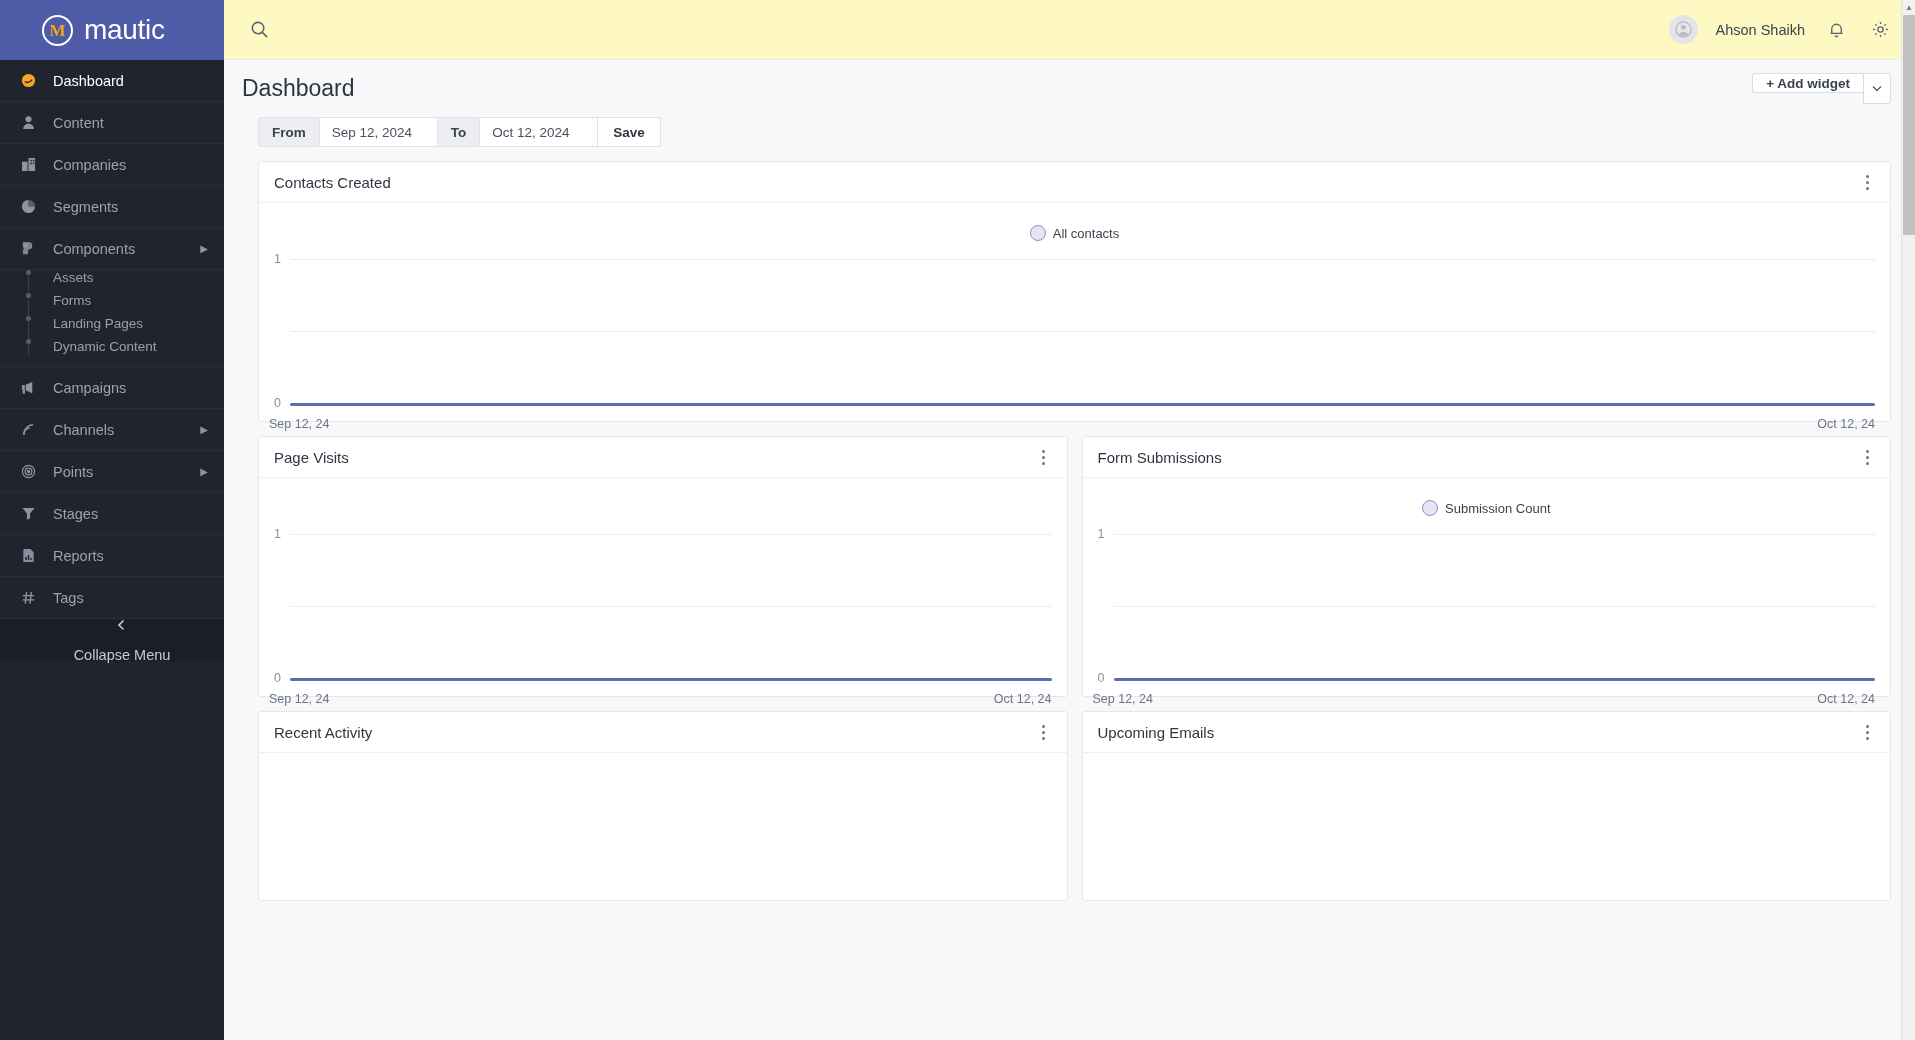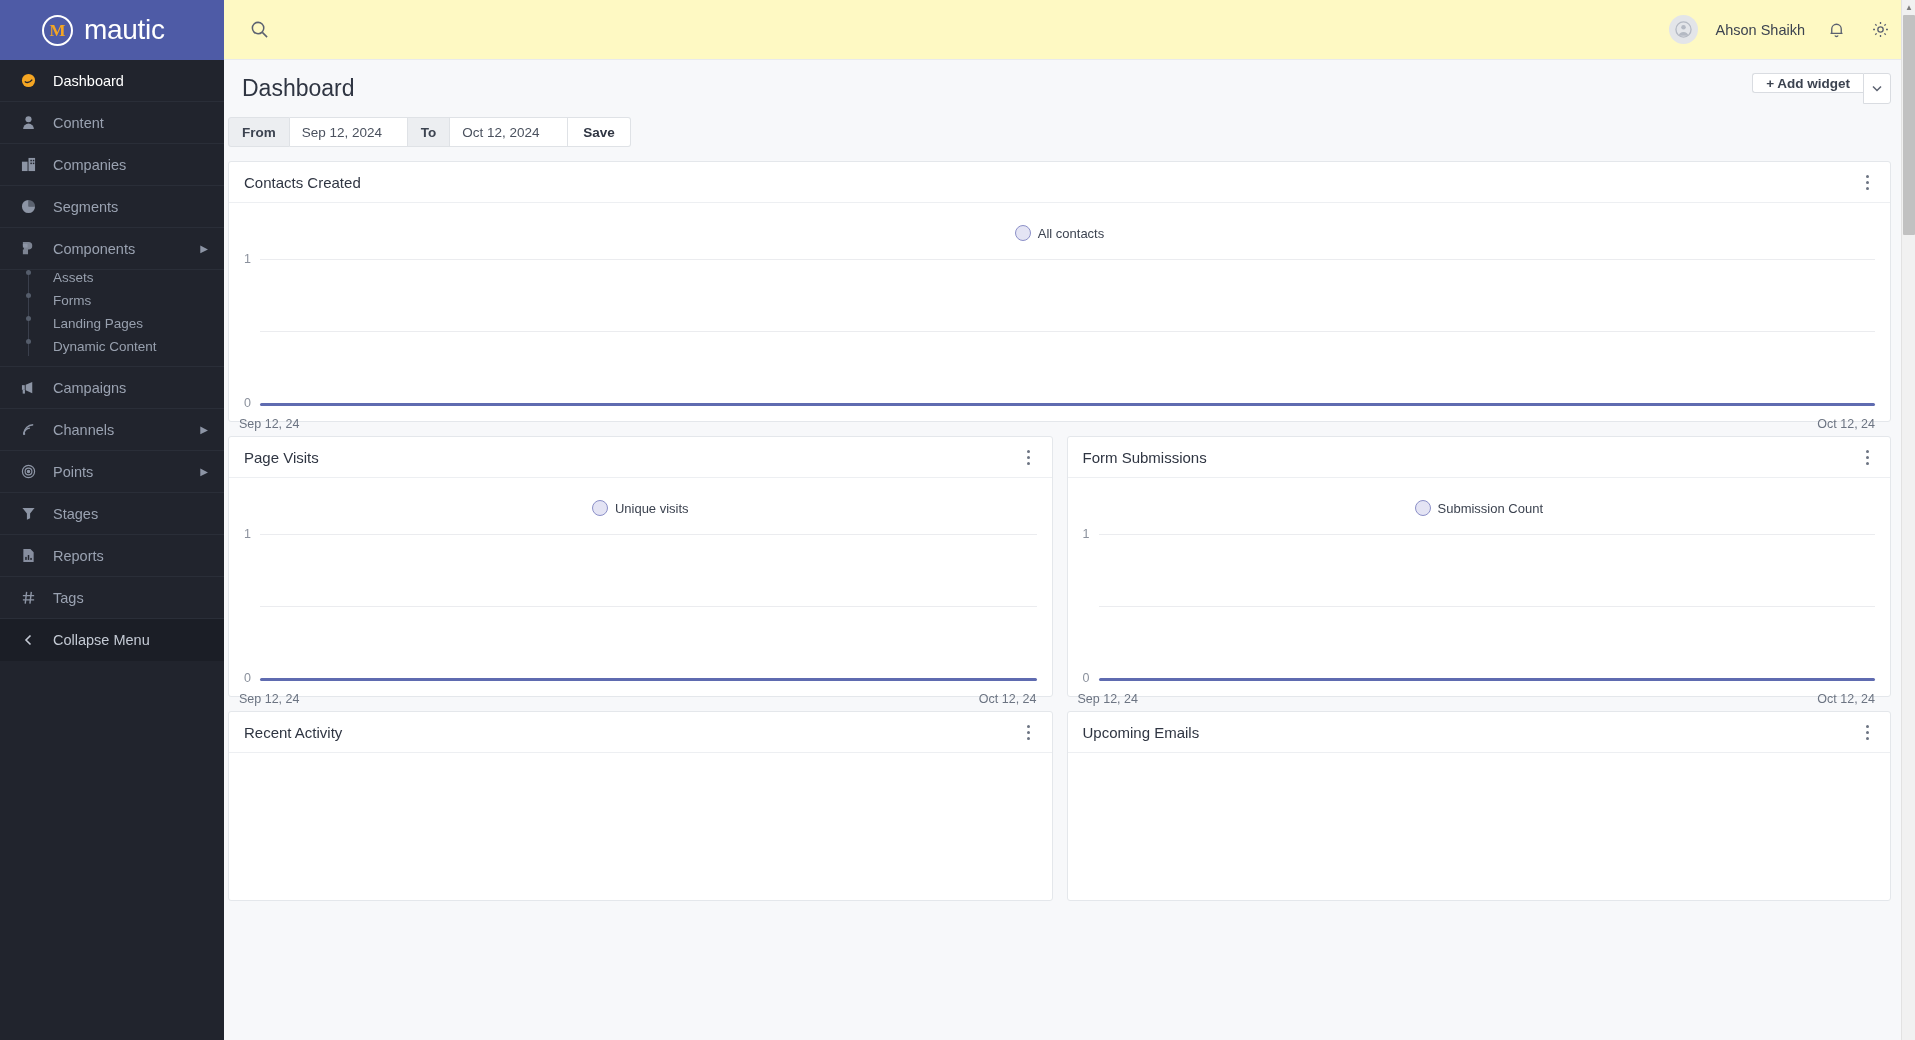--- a/index.html
+++ b/index.html
@@ -122,20 +122,21 @@
   .collapse-item {
     height: 42px;
     display: flex;
     align-items: center;
     padding-left: 20px;
     gap: 16px;
     color: #c4cad4;
     font-size: 14.5px;
     background: #1b1e26;
     cursor: pointer;
+    flex-direction: column;
   }
   .collapse-item .ico { width: 17px; display:flex; justify-content:center; flex:none; color:#c4cad4; }
 
   
   .main {
     flex: 1;
     height: 1040px;
     background: #f7f8fa;
     display: flex;
     flex-direction: column;
@@ -203,21 +204,21 @@
     border: 1px solid #d9dce1;
     border-radius: 0 3px 3px 0;
     display: flex; align-items: center; justify-content: center;
     cursor: pointer;
     color: #5b6170;
     font-size: 10px;
   }
 
   .content {
     flex: 1;
-    padding: 0 24px 0 4px;
+    padding: 0 24px 0 34px;
     overflow: hidden;
   }
 
   
   .daterow { display: flex; margin-bottom: 14px; }
   .dt-lbl {
     height: 30px;
     background: #eceef1;
     border: 1px solid #dfe2e6;
     display: flex; align-items: center;
@@ -630,24 +631,20 @@
           <div class="panel-head">
             <div class="panel-title">Page Visits</div>
             <div class="panel-head-spacer"></div>
             <div class="kebab">
                 <i></i>
                 <i></i>
                 <i></i>
               </div>
           </div>
           <div class="chartbox" style="height:218px;">
-            <div class="legend">
-              <span class="legend-marker"></span>
-              <span class="legend-label">Unique visits</span>
-            </div>
             <div class="plot" style="height:185px;">
               <div class="ylabel" style="top:49px;">1</div>
               <div class="gridline" style="top:56px;"></div>
               <div class="gridline" style="top:128px;"></div>
               <div class="ylabel" style="top:193px;">0</div>
               <div class="dataline" style="top:200px;"></div>
             </div>
             <div class="xaxis" style="margin-top:29px;">
               <span>Sep 12, 24</span>
               <span>Oct 12, 24</span>

